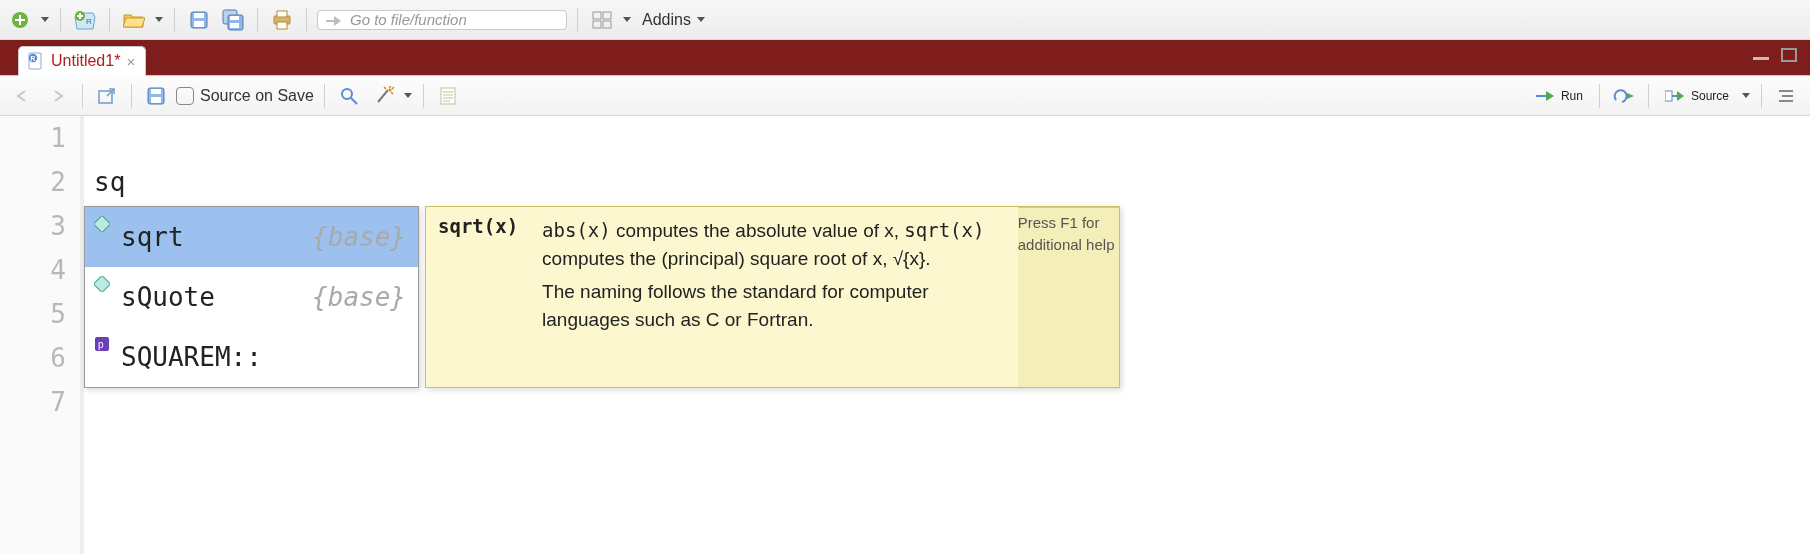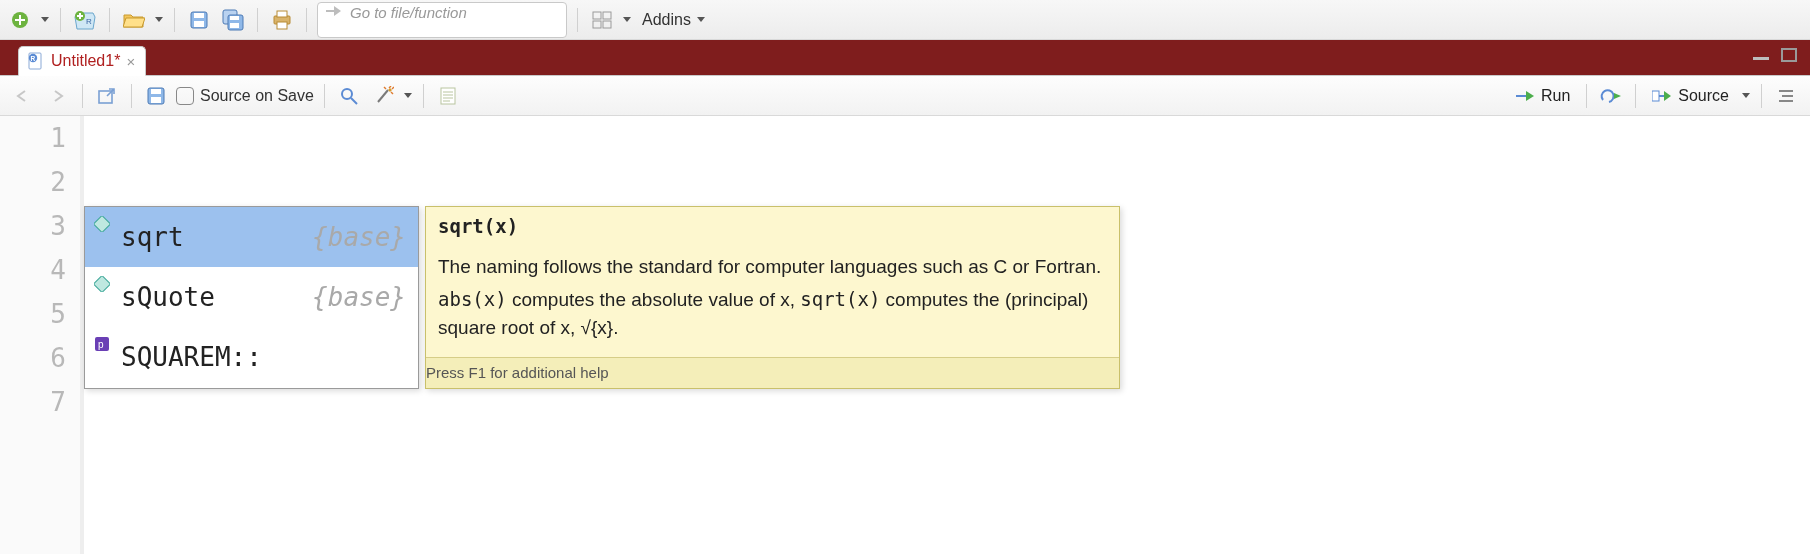--- a/index.html
+++ b/index.html
@@ -32,22 +32,22 @@
     border-radius: 3px;
     cursor: pointer;
   }
   .dropdown-caret {
     width: 10px; height: 28px;
     display: inline-flex; align-items: center; justify-content: center;
     cursor: pointer;
   }
   .dropdown-caret svg { display:block; }
   .goto-box {
-    display: flex; align-items: flex-start;
-    height: 36px;
+    display: flex; align-items: flex-end;
+    height: 20px;
     border: 1px solid #c9c9c9;
     border-radius: 4px;
     background: #fff;
     padding: 0 8px 0 6px;
     min-width: 250px;
     color: #999;
     gap: 6px;
   }
   .goto-box input {
     border: none; outline: none;
@@ -109,21 +109,21 @@
   }
   .chk {
     width:18px; height:18px;
     border:1.5px solid #888; border-radius:4px;
     display:inline-block;
   }
   .lbl { font-size:16px; color:#333; }
   .run-btn, .src-btn {
     display:flex; align-items:center; gap:6px;
     padding: 2px 6px; cursor:pointer;
-    font-size:16px;
+    font-size:12px;
   }
 
   
   .editor {
     display:flex;
     height: calc(554px - 40px - 36px - 40px);
     font-family: "Menlo","Consolas","Lucida Console",monospace;
     font-size: 26px;
     line-height: 44px;
     position:relative;
@@ -174,21 +174,21 @@
   }
   .ac-tooltip {
     width: 695px;
     background:#fdf7cf;
     border:1px solid #c9c06b;
     margin-left:6px;
     box-shadow: 2px 2px 6px rgba(0,0,0,0.15);
     font-family: "Lucida Grande","Segoe UI",Arial,sans-serif;
     font-size:19px;
     line-height:1.45;
-    display:flex; flex-direction:column;
+    display:flex; flex-direction:row;
   }
   .ac-tooltip .sig {
     padding: 6px 12px 2px 12px;
     font-family:"Menlo","Consolas",monospace;
     font-weight:bold;
     font-size:19px;
   }
   .ac-tooltip .body {
     padding: 4px 12px 10px 12px;
   }
@@ -441,20 +441,21 @@
     <div>1</div>
     <div>2</div>
     <div>3</div>
     <div>4</div>
     <div>5</div>
     <div>6</div>
     <div>7</div>
   </div>
   <div class="code-col">
     <div>&nbsp;</div>
+    <div>sq</div>
 
     <div class="ac-popup">
       <div class="ac-list">
         <div class="ac-item selected">
           <span class="ac-icon">
             <svg width="16" height="16">
                 <rect x="2" y="2" width="12" height="12" transform="rotate(45 8 8)" fill="#bfe8e0" stroke="#3fa89a"></rect>
               </svg>
           </span>
           <span class="nm">sqrt</span>
@@ -477,22 +478,22 @@
               </svg>
           </span>
           <span class="nm">SQUAREM::</span>
           <span class="pkg"></span>
         </div>
       </div>
 
       <div class="ac-tooltip">
         <div class="sig">sqrt(x)</div>
         <div class="body">
-          <p style="margin:6px 0">The naming follows the standard for computer languages such as C or Fortran.</p>
           <p style="margin:6px 0">
             <code>abs(x)</code><span> computes the absolute value of x, </span><code>sqrt(x)</code><span> computes the (principal) square root of x, √{x}.</span>
           </p>
+          <p style="margin:6px 0">The naming follows the standard for computer languages such as C or Fortran.</p>
         </div>
         <div class="foot">Press F1 for additional help</div>
       </div>
     </div>
   </div>
 </div>
 
 </body></html>

